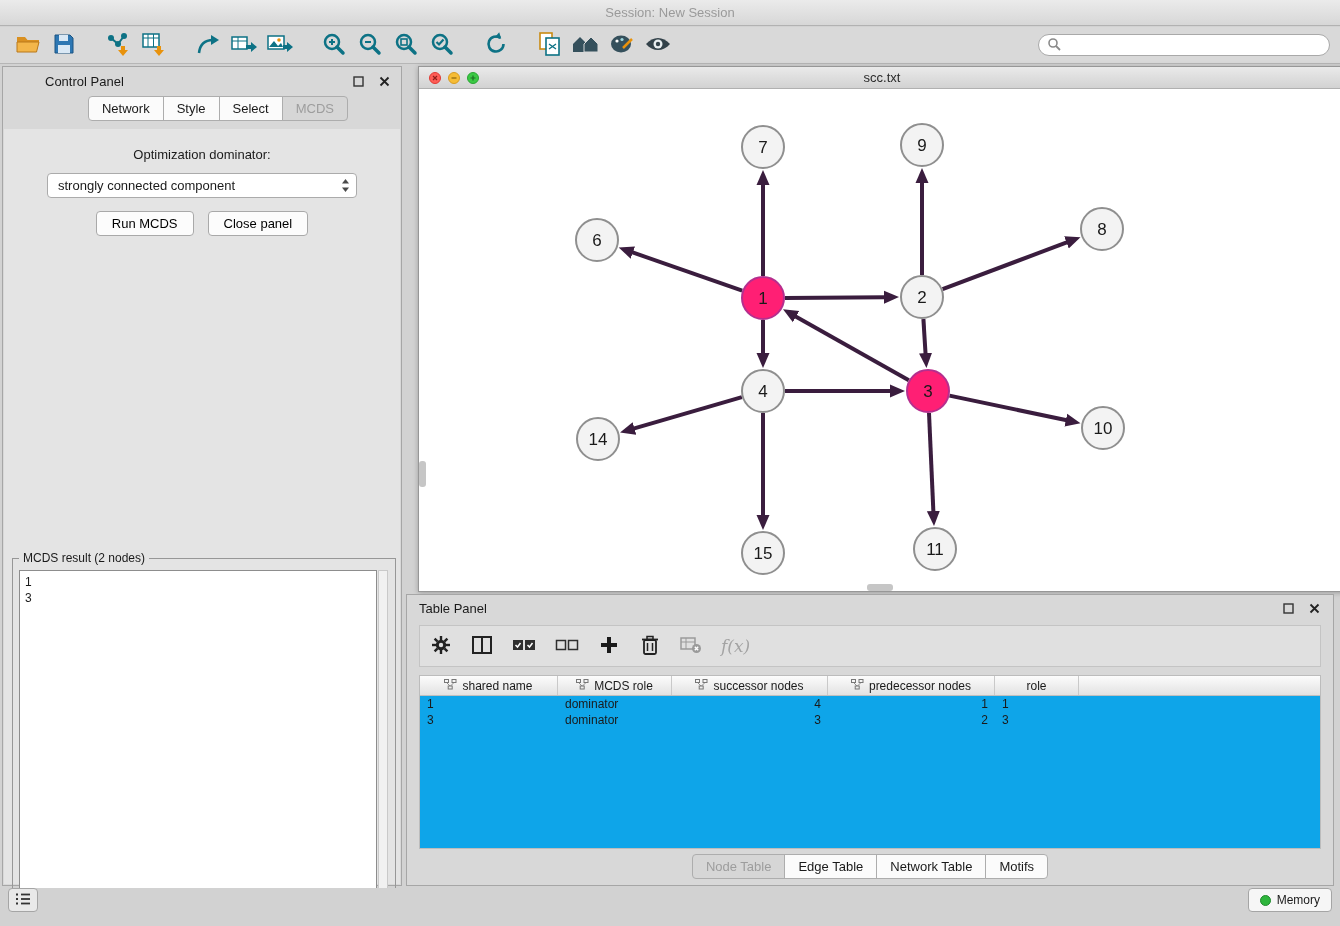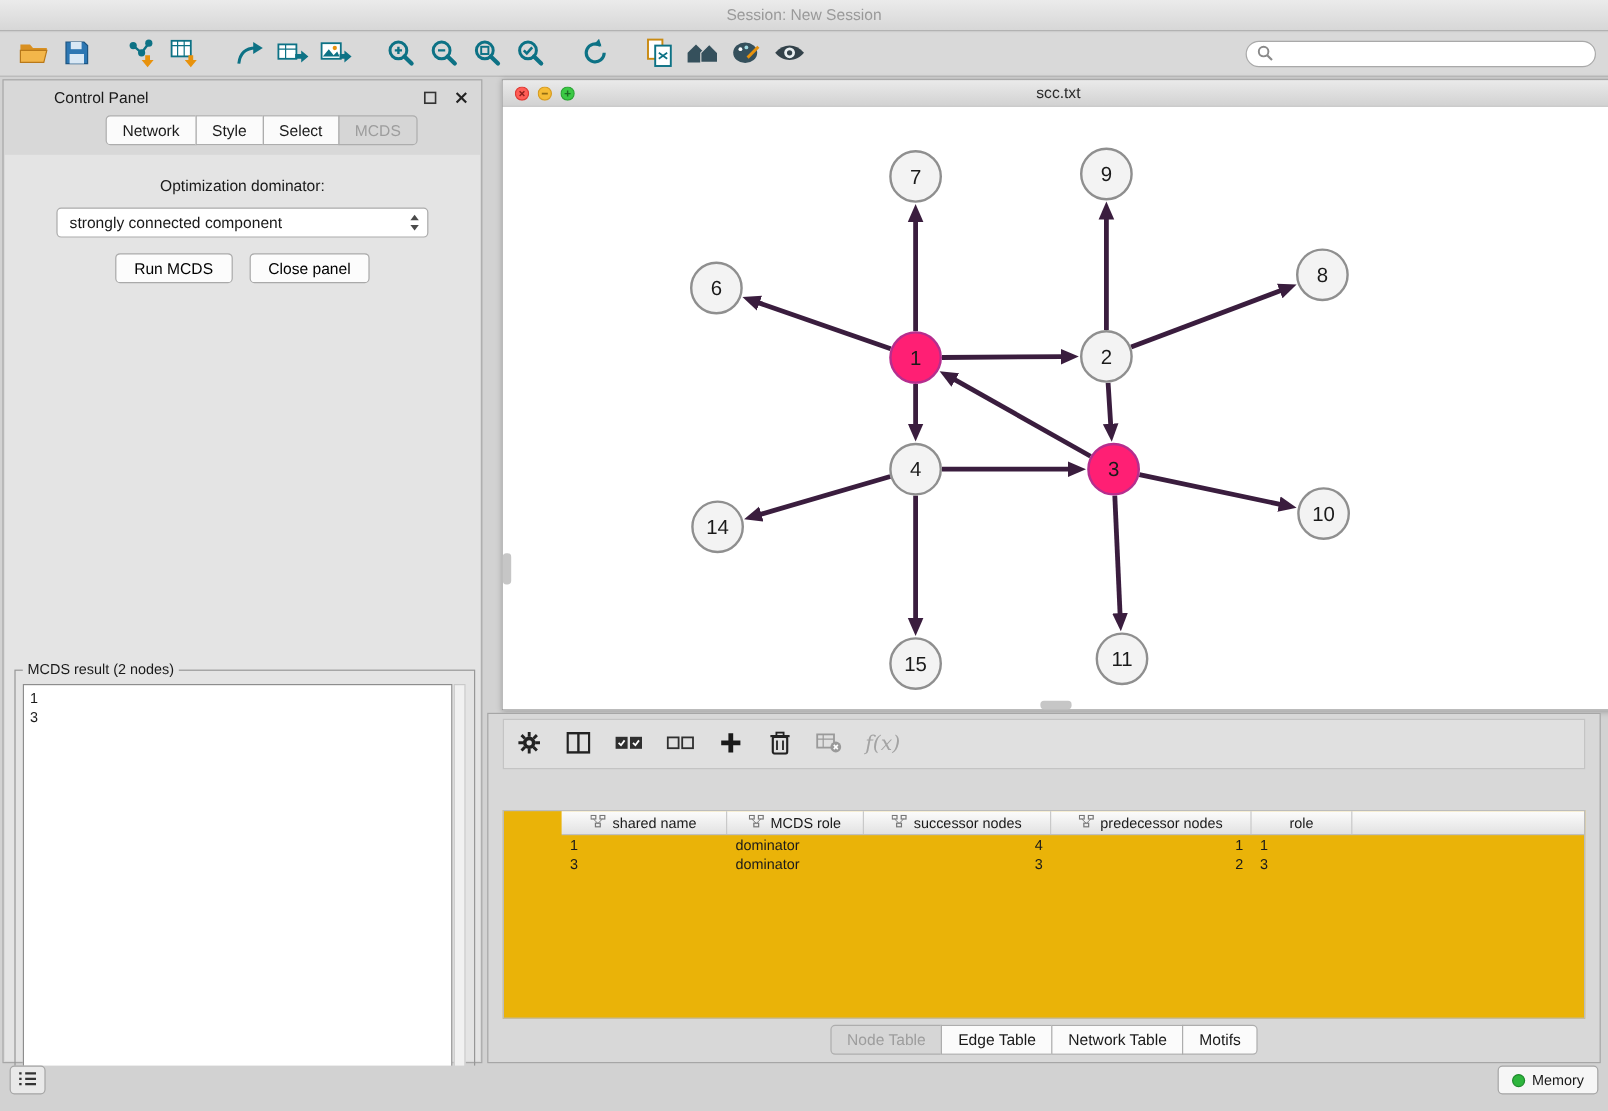--- a/index.html
+++ b/index.html
@@ -97,21 +97,21 @@
     position: absolute; left: 406px; top: 594px; width: 928px; height: 292px;
     background: #d8d8d8; border: 1px solid #a6a6a6;
   }
   .tp-header { height: 26px; display: flex; align-items: center; padding: 0 12px; }
   .tp-toolbar {
     margin: 4px 12px 0; height: 42px; background: #e0e0e0; border: 1px solid #c4c4c4;
     display: flex; align-items: center; padding: 0 10px; gap: 19px;
   }
   .tp-tool { display: flex; align-items: center; justify-content: center; min-width: 22px; height: 26px; }
   .fx-label { font-family: "DejaVu Serif", serif; font-style: italic; color: #a3a3a3; font-size: 17px; }
-  .tp-table { position: absolute; left: 12px; right: 12px; top: 80px; height: 174px; background: #eab308; border: 1px solid #bcbcbc; padding-left: 48px; }
+  .tp-table { position: absolute; left: 12px; right: 12px; top: 80px; height: 174px; background: #0ea5e9; border: 1px solid #bcbcbc; }
   .thead { display: flex; height: 20px; background: linear-gradient(#fcfcfc, #e2e2e2); border-bottom: 1px solid #bfbfbf; }
   .th {
     display: flex; align-items: center; justify-content: center; gap: 5px;
     font-size: 12px; border-right: 1px solid #c9c9c9; color: #1a1a1a;
   }
   .th-fill { flex: 1; border-right: none; }
   .c0 { width: 138px; } .c1 { width: 114px; } .c2 { width: 156px; } .c3 { width: 167px; } .c4 { width: 84px; }
   .trow { display: flex; height: 16px; font-size: 12px; align-items: center; }
   .td { padding: 0 7px; overflow: hidden; white-space: nowrap; }
   .ar { text-align: right; } .al { text-align: left; }
@@ -446,20 +446,35 @@
           <circle cx="516" cy="460" r="21" fill="#f3f3f3" stroke="#8f8f8f" stroke-width="2"></circle>
           <text x="516" y="466" text-anchor="middle" font-size="17" fill="#1a1a1a">11</text>
         </g>
       </svg>
     <div class="v-thumb"></div>
     <div class="h-thumb"></div>
   </div>
 </div>
 
 <div class="table-panel">
+  <div class="tp-header">
+    <span>Table Panel</span>
+    <span class="win-btns">
+      <span class="win-btn">
+        <svg width="11" height="11" viewBox="0 0 11 11">
+            <rect x="1" y="1" width="9" height="9" fill="none" stroke="#333" stroke-width="1.4"></rect>
+          </svg>
+      </span>
+      <span class="win-btn">
+        <svg width="11" height="11" viewBox="0 0 11 11">
+            <path d="M1.5 1.5 L9.5 9.5 M9.5 1.5 L1.5 9.5" stroke="#222" stroke-width="1.8"></path>
+          </svg>
+      </span>
+    </span>
+  </div>
   <div class="tp-toolbar">
     <span class="tp-tool">
       <span>
         <svg width="20" height="20" viewBox="0 0 20 20">
             <g stroke="#222" stroke-width="2.4">
               <line x1="10" y1="1" x2="10" y2="5"></line>
               <line x1="10" y1="15" x2="10" y2="19"></line>
               <line x1="1" y1="10" x2="5" y2="10"></line>
               <line x1="15" y1="10" x2="19" y2="10"></line>
               <line x1="3.6" y1="3.6" x2="6.4" y2="6.4"></line>

